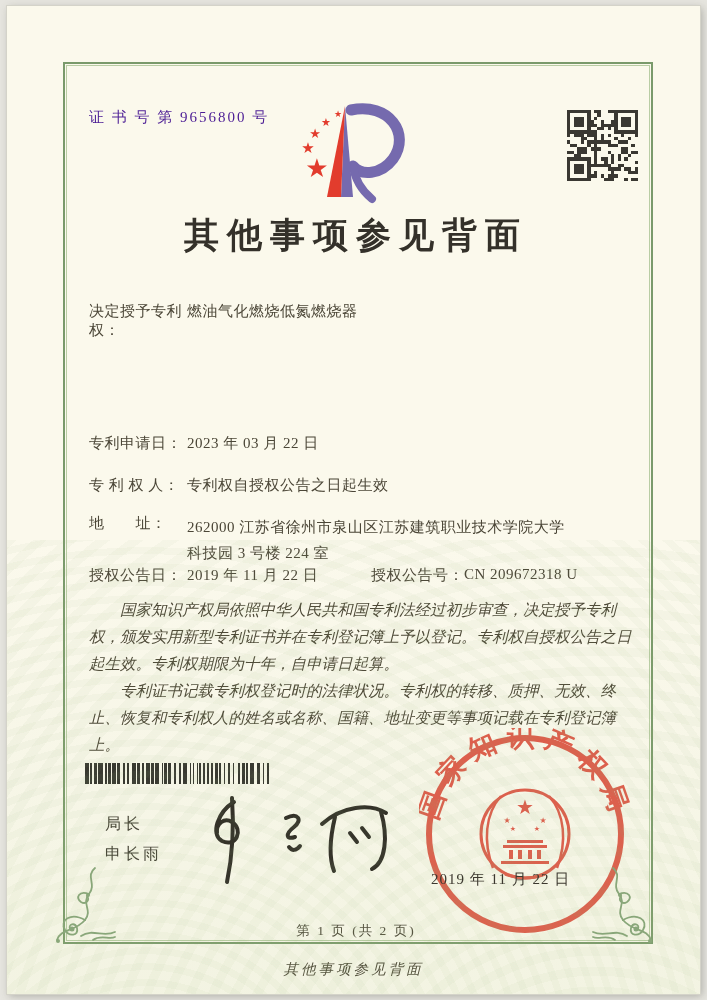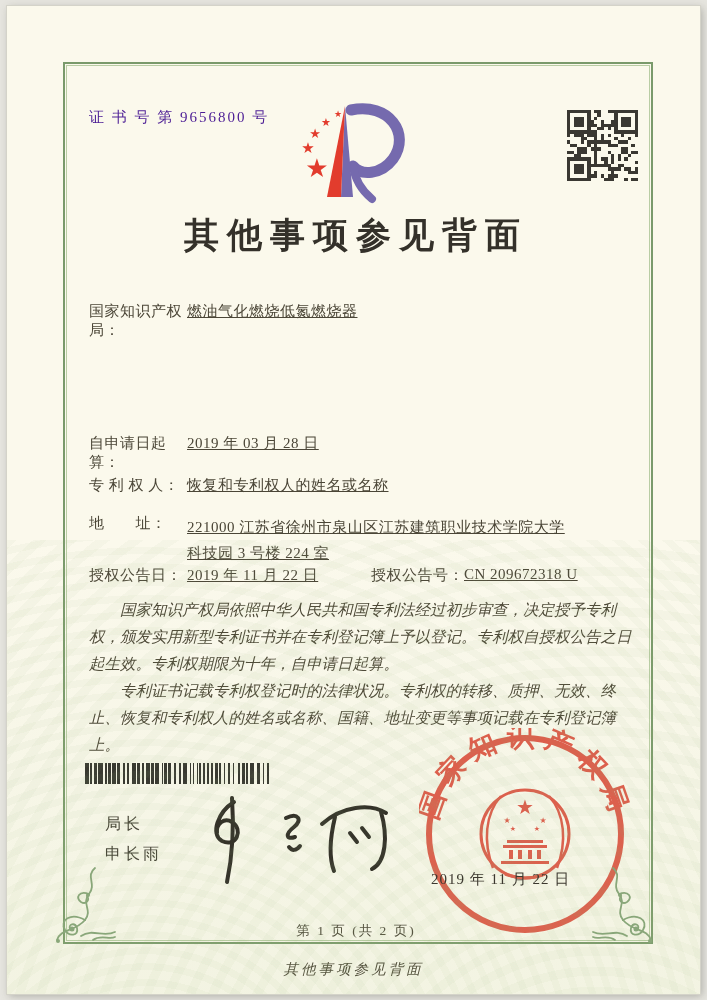--- a/index.html
+++ b/index.html
@@ -35,21 +35,21 @@
   }
   .logo{position:absolute;left:282px;top:90px;}
   .qr{position:absolute;left:560px;top:104px;}
   .title{
     position:absolute;left:56px;top:206px;width:586px;
     text-align:center;font-size:35px;font-weight:700;
     letter-spacing:8px;color:#34312a;
   }
   .row{position:absolute;left:82px;font-size:15px;color:#4b4637;letter-spacing:.5px;}
   .lbl{display:inline-block;width:98px;vertical-align:top;}
-  .val{vertical-align:top;text-decoration:underline;}
+  .val{vertical-align:top;}
   .val-block{display:inline-block;width:452px;line-height:26px;}
   .row2{position:absolute;font-size:15px;color:#4b4637;letter-spacing:.5px;}
   .paras{
     position:absolute;left:82px;top:590px;width:546px;
     font-size:15.5px;line-height:27px;color:#4c4736;font-style:italic;
   }
   .paras p{margin:0;text-indent:2em;}
   .barcode{
     position:absolute;left:78px;top:757px;width:194px;height:21px;
     display:flex;align-items:stretch;
@@ -233,30 +233,30 @@
       <rect x="15" y="1" width="5" height="5" fill="#fbf9ec"></rect>
       <rect x="16" y="2" width="3" height="3" fill="#3a3832"></rect>
       <rect x="0" y="14" width="7" height="7" fill="#3a3832"></rect>
       <rect x="1" y="15" width="5" height="5" fill="#fbf9ec"></rect>
       <rect x="2" y="16" width="3" height="3" fill="#3a3832"></rect>
     </svg>
 
   <div class="title">其他事项参见背面</div>
 
   <div class="row" style="top:296px">
-    <span class="lbl">国家知识产权局：</span><span class="val">燃油气化燃烧低氮燃烧器</span>
+    <span class="lbl">决定授予专利权：</span><span class="val">燃油气化燃烧低氮燃烧器</span>
   </div>
   <div class="row" style="top:428px">
-    <span class="lbl">自申请日起算：</span><span class="val">2019 年 03 月 28 日</span>
+    <span class="lbl">专利申请日：</span><span class="val">2023 年 03 月 22 日</span>
   </div>
   <div class="row" style="top:470px">
-    <span class="lbl">专 利 权 人：</span><span class="val">恢复和专利权人的姓名或名称</span>
+    <span class="lbl">专 利 权 人：</span><span class="val">专利权自授权公告之日起生效</span>
   </div>
   <div class="row" style="top:508px">
-    <span class="lbl">地　　址：</span><span class="val val-block"><span>221000 江苏省徐州市泉山区江苏建筑职业技术学院大学</span><br><span>科技园 3 号楼 224 室</span></span>
+    <span class="lbl">地　　址：</span><span class="val val-block"><span>262000 江苏省徐州市泉山区江苏建筑职业技术学院大学</span><br><span>科技园 3 号楼 224 室</span></span>
   </div>
   <div class="row2" style="left:82px;top:560px">
     <span class="lbl">授权公告日：</span><span class="val">2019 年 11 月 22 日</span>
   </div>
   <div class="row2" style="left:364px;top:560px">
     <span>授权公告号：</span><span class="val">CN 209672318 U</span>
   </div>
 
   <div class="paras">
     <p>国家知识产权局依照中华人民共和国专利法经过初步审查，决定授予专利权，颁发实用新型专利证书并在专利登记簿上予以登记。专利权自授权公告之日起生效。专利权期限为十年，自申请日起算。</p>

